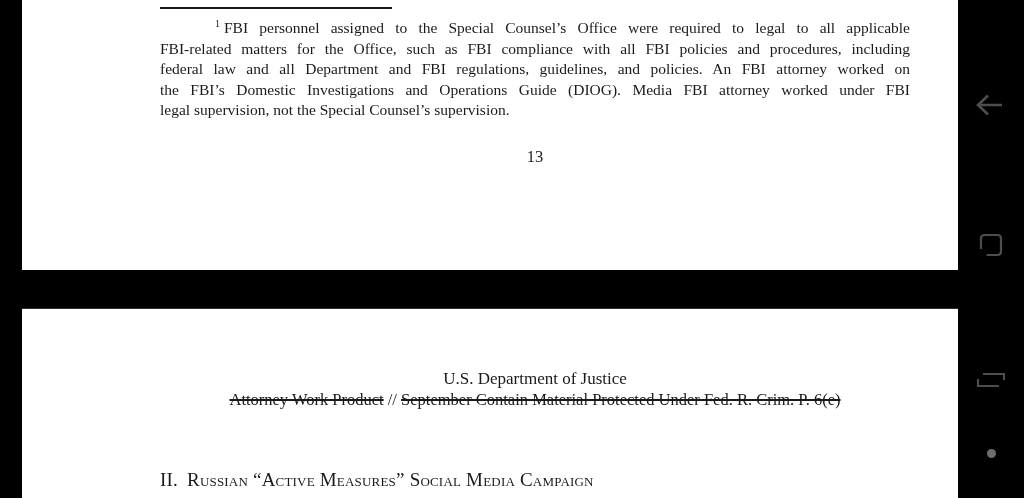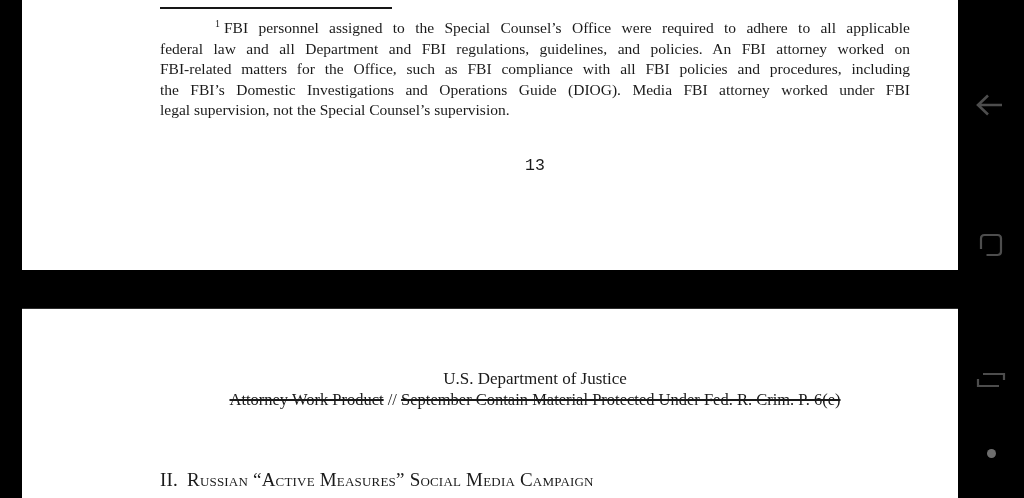--- a/index.html
+++ b/index.html
@@ -21,21 +21,21 @@
   .content{position:relative;margin-left:138px;width:750px;}
 
   
   .fn-rule{width:232px;height:2px;background:#161616;margin-top:7px;}
   .footnote{margin-top:9px;font-size:15.5px;line-height:20.5px;}
   .fn-line{text-align:justify;text-align-last:justify;}
   .fn-line.fn-first{padding-left:55px;width:695px;}
   .fn-line.fn-last{text-align:left;text-align-last:left;}
   .fn-marker{font-size:10px;vertical-align:super;line-height:0;margin-right:4px;}
 
-  .page-number{margin-top:35px;text-align:center;font-size:16.5px;line-height:20px;font-family:Liberation Mono, monospace;}
+  .page-number{margin-top:26px;text-align:center;font-size:16.5px;line-height:20px;}
 
   
   .doj-header{padding-top:59px;text-align:center;font-size:17px;line-height:21px;}
   .classification{margin-top:1px;text-align:center;font-size:16.5px;line-height:20px;white-space:nowrap;}
   .struck{text-decoration:line-through;text-decoration-thickness:1.5px;text-align:center;}
   .section-heading{
     margin-top:58px;font-weight:normal;font-size:19px;line-height:23px;
     font-variant:small-caps;letter-spacing:0.2px;
   }
   .section-heading .sec-num{margin-right:9px;}
@@ -53,23 +53,23 @@
 <body>
 
 <div class="screen">
 
   <div>
 
     <div class="pdf-page page-top">
       <div class="content">
         <div class="fn-rule"></div>
         <div class="footnote">
-          <div class="fn-line fn-first"><sup class="fn-marker">1</sup><span>FBI personnel assigned to the Special Counsel’s Office were required to adhere to all applicable</span></div>
+          <div class="fn-line fn-first"><sup class="fn-marker">1</sup><span>FBI personnel assigned to the Special Counsel’s Office were required to legal to all applicable</span></div>
+          <div class="fn-line">FBI-related matters for the Office, such as FBI compliance with all FBI policies and procedures, including</div>
           <div class="fn-line">federal law and all Department and FBI regulations, guidelines, and policies.  An FBI attorney worked on</div>
-          <div class="fn-line">FBI-related matters for the Office, such as FBI compliance with all FBI policies and procedures, including</div>
           <div class="fn-line">the FBI’s Domestic Investigations and Operations Guide (DIOG).  Media FBI attorney worked under FBI</div>
           <div class="fn-line fn-last">legal supervision, not the Special Counsel’s supervision.</div>
         </div>
         <div class="page-number">13</div>
       </div>
     </div>
 
     <div class="pdf-page page-bottom">
       <div class="content">
         <div class="doj-header">U.S. Department of Justice</div>

